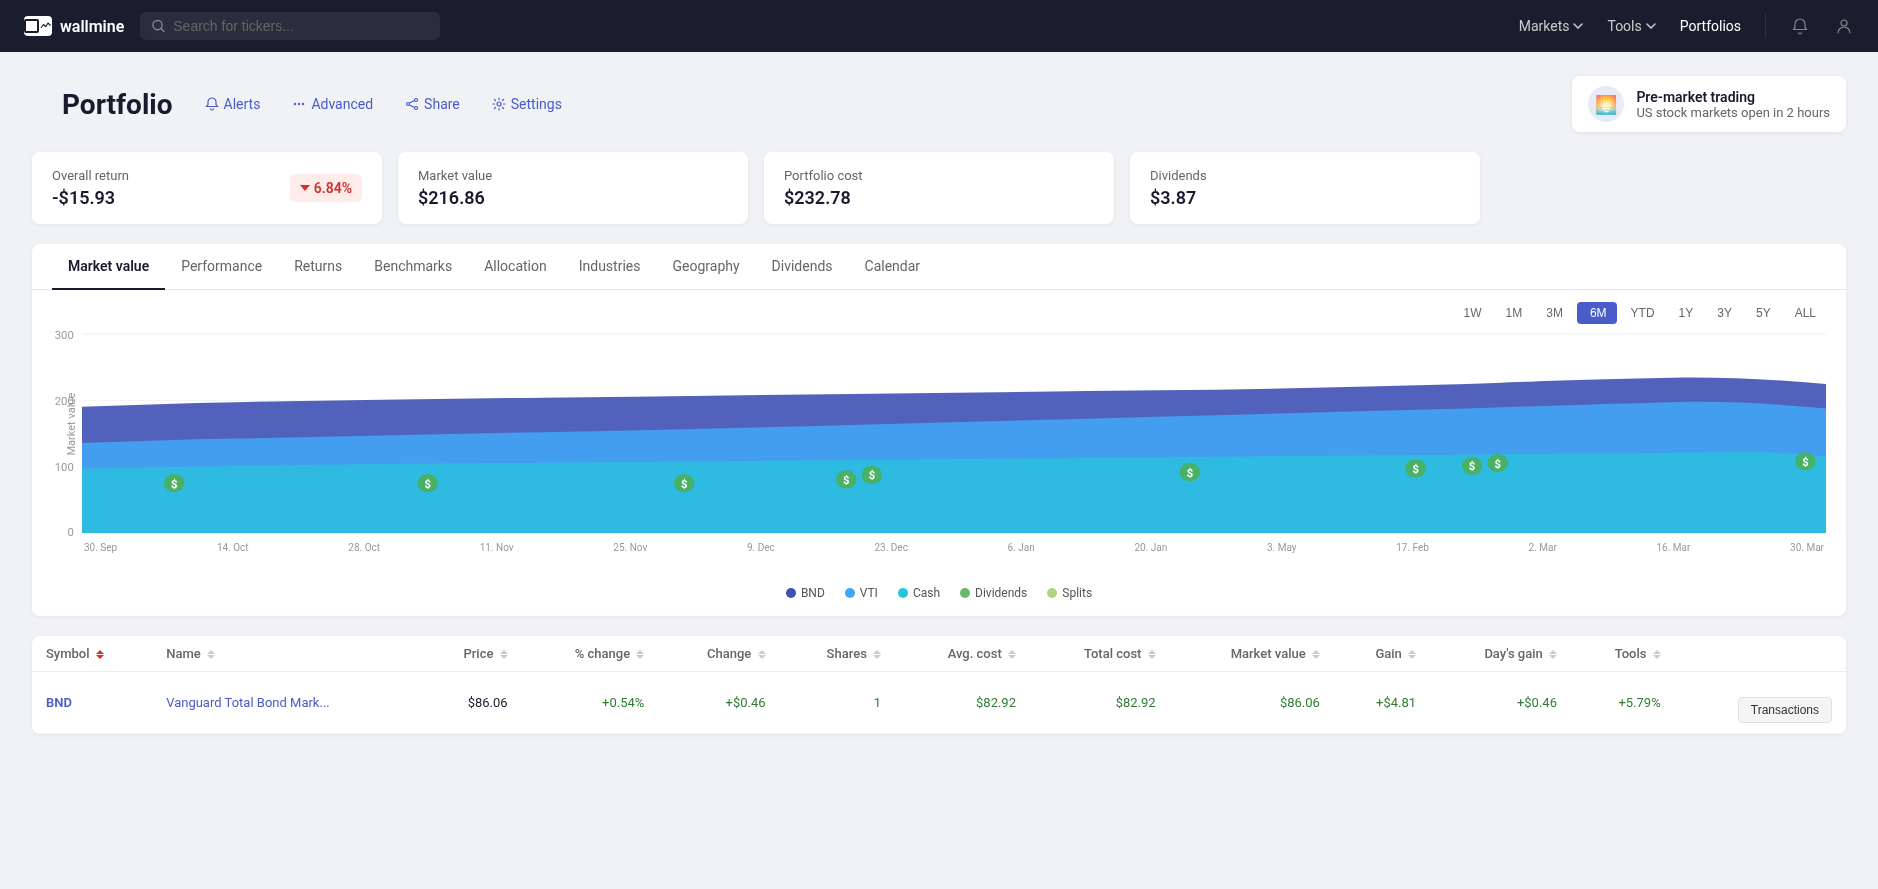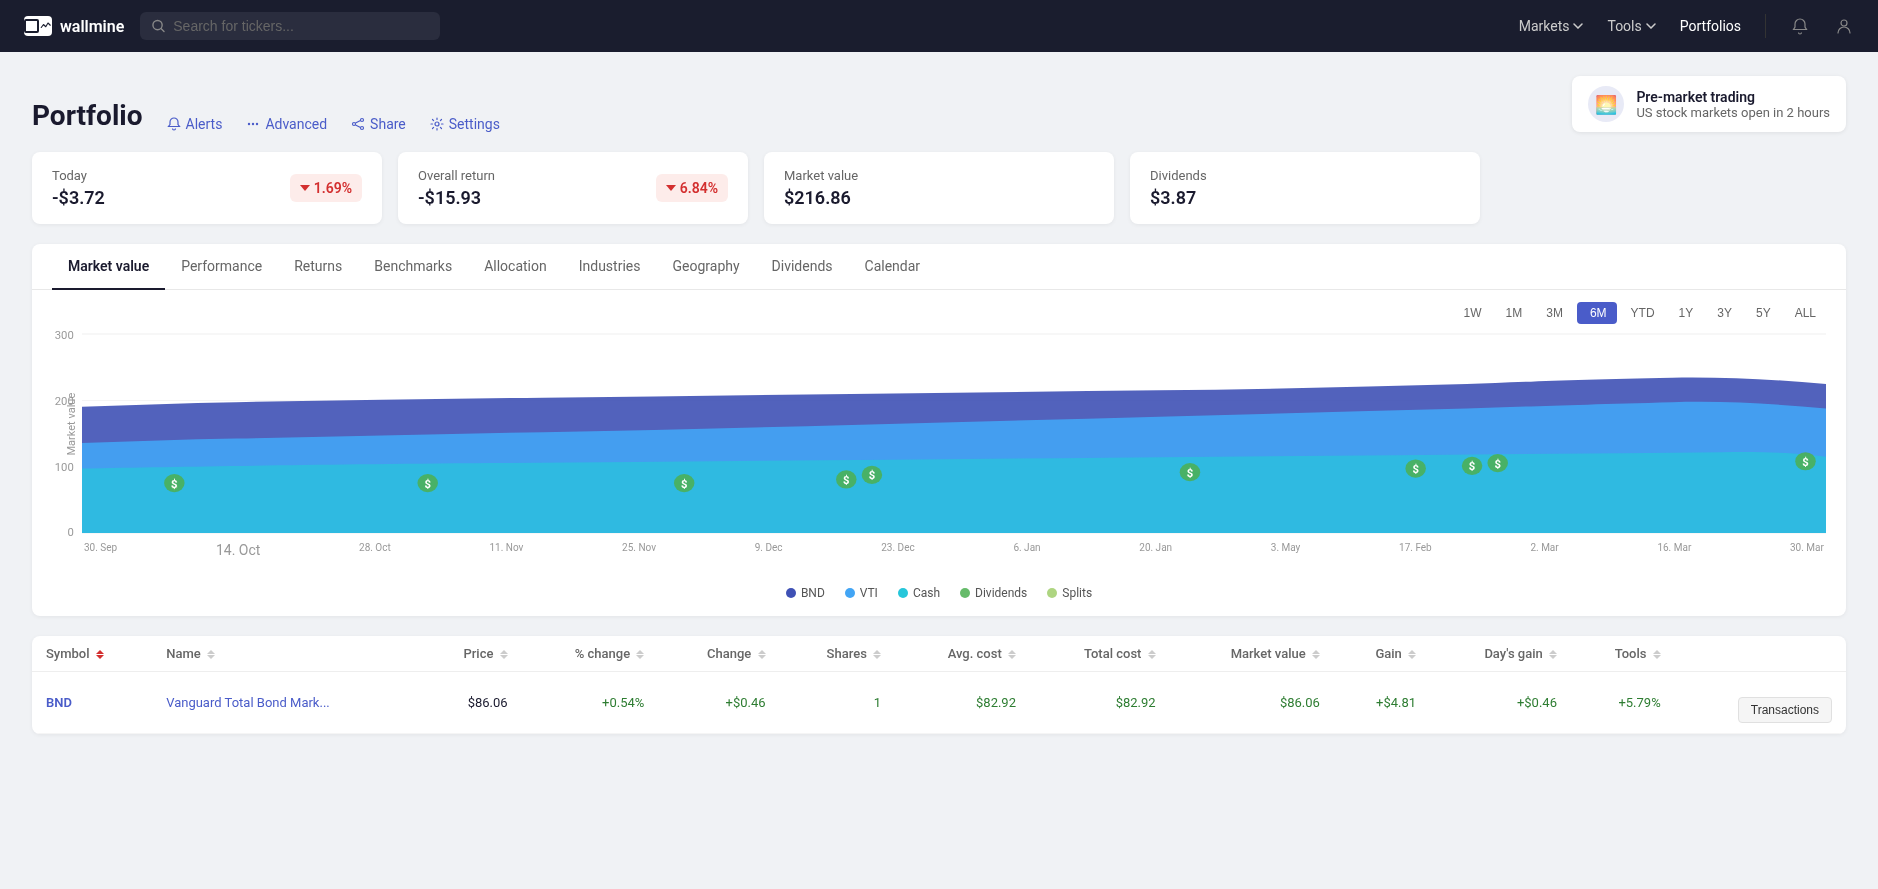--- a/index.html
+++ b/index.html
@@ -76,23 +76,24 @@
     .divider-v {
       width: 1px; height: 24px; background: #333;
     }
 
     
     .page { padding: 24px 32px; }
 
     
     .portfolio-titlebar {
       display: flex;
-      align-items: flex-end;
-      gap: 24px;
+      align-items: center;
+      gap: 32px;
       margin-bottom: 20px;
+      margin-left: 30px;
     }
     .portfolio-title {
       font-size: 28px;
       font-weight: 700;
       color: #1a1a2e;
     }
     .action-link {
       display: flex; align-items: center; gap: 5px;
       font-size: 14px;
       color: #4a5cc9;
@@ -406,49 +407,45 @@
       <div class="premarket-icon">🌅</div>
       <div class="premarket-text">
         <strong>Pre-market trading</strong>
         <span>US stock markets open in 2 hours</span>
       </div>
     </div>
   </div>
 
   <div class="stat-cards">
 
-    <div class="stat-card">
-      <div class="stat-card-left">
-        <span class="stat-label">Today</span>
-        <span class="stat-value">-$3.72</span>
-      </div>
-      <div class="stat-badge">
-        <div class="arrow-down"></div>
-        <span>1.69%</span>
-      </div>
-    </div>
 
     <div class="stat-card">
       <div class="stat-card-left">
         <span class="stat-label">Overall return</span>
         <span class="stat-value">-$15.93</span>
       </div>
       <div class="stat-badge">
         <div class="arrow-down"></div>
         <span>6.84%</span>
       </div>
     </div>
 
     <div class="stat-card">
       <div class="stat-card-left">
         <span class="stat-label">Market value</span>
         <span class="stat-value">$216.86</span>
       </div>
     </div>
 
+    <div class="stat-card">
+      <div class="stat-card-left">
+        <span class="stat-label">Portfolio cost</span>
+        <span class="stat-value">$232.78</span>
+      </div>
+    </div>
 
     <div class="stat-card">
       <div class="stat-card-left">
         <span class="stat-label">Dividends</span>
         <span class="stat-value">$3.87</span>
       </div>
     </div>
 
   </div>
 
@@ -527,21 +524,21 @@
           <circle cx="1380" cy="142" r="10" fill="#4caf50" opacity="0.85"></circle>
           <text x="1380" y="147" font-size="11" fill="#fff" text-anchor="middle" font-weight="bold">$</text>
 
           <circle cx="1680" cy="140" r="10" fill="#4caf50" opacity="0.85"></circle>
           <text x="1680" y="145" font-size="11" fill="#fff" text-anchor="middle" font-weight="bold">$</text>
         </svg>
 
         
         <div style="display:flex; justify-content:space-between; margin-top:4px; padding:0 2px;">
           <span style="font-size:10px;color:#999">30. Sep</span>
-          <span style="font-size:14px;color:#999">14. Oct</span>
+          <span style="font-size:10px;color:#999">14. Oct</span>
           <span style="font-size:10px;color:#999">28. Oct</span>
           <span style="font-size:10px;color:#999">11. Nov</span>
           <span style="font-size:10px;color:#999">25. Nov</span>
           <span style="font-size:10px;color:#999">9. Dec</span>
           <span style="font-size:10px;color:#999">23. Dec</span>
           <span style="font-size:10px;color:#999">6. Jan</span>
           <span style="font-size:10px;color:#999">20. Jan</span>
           <span style="font-size:10px;color:#999">3. May</span>
           <span style="font-size:10px;color:#999">17. Feb</span>
           <span style="font-size:10px;color:#999">2. Mar</span>

